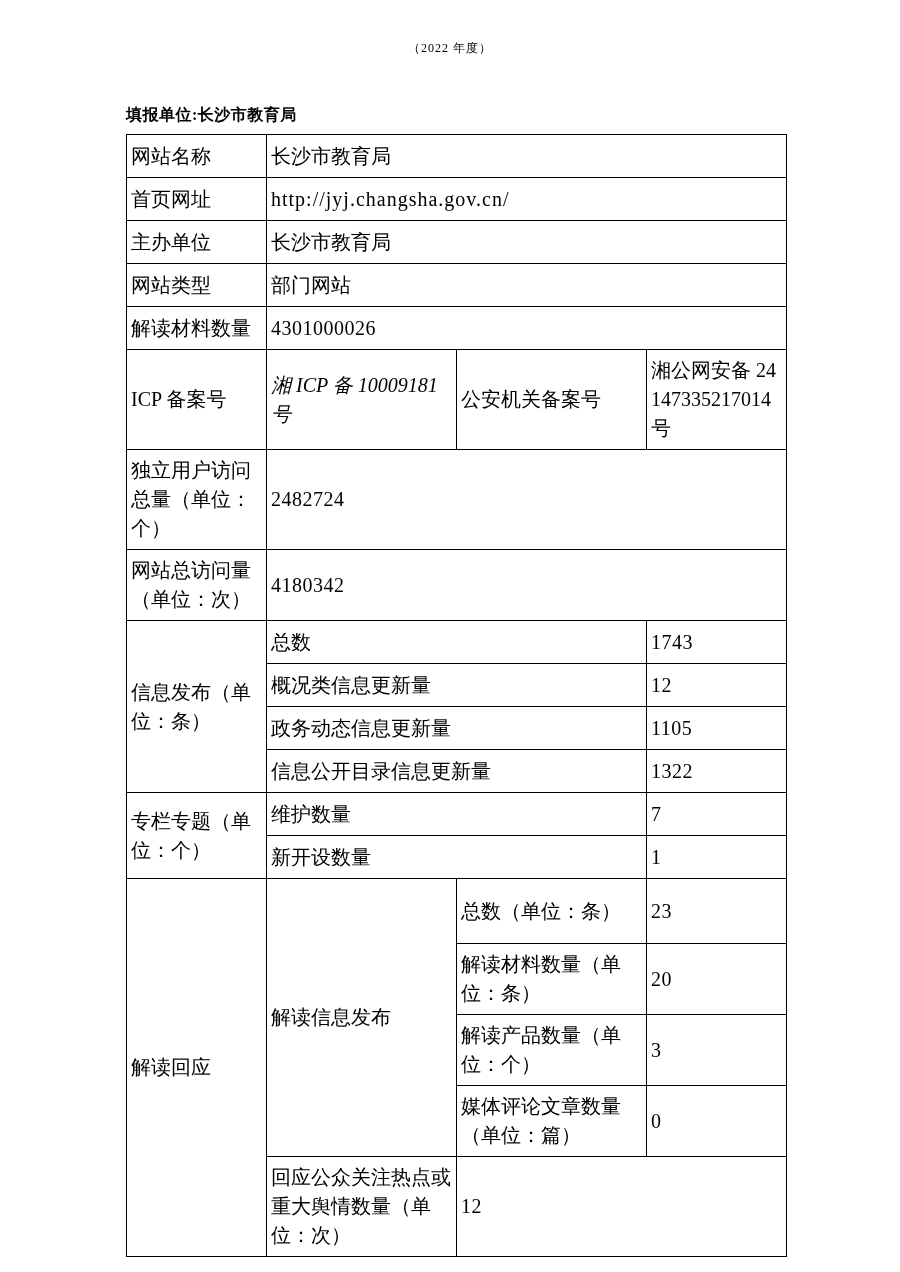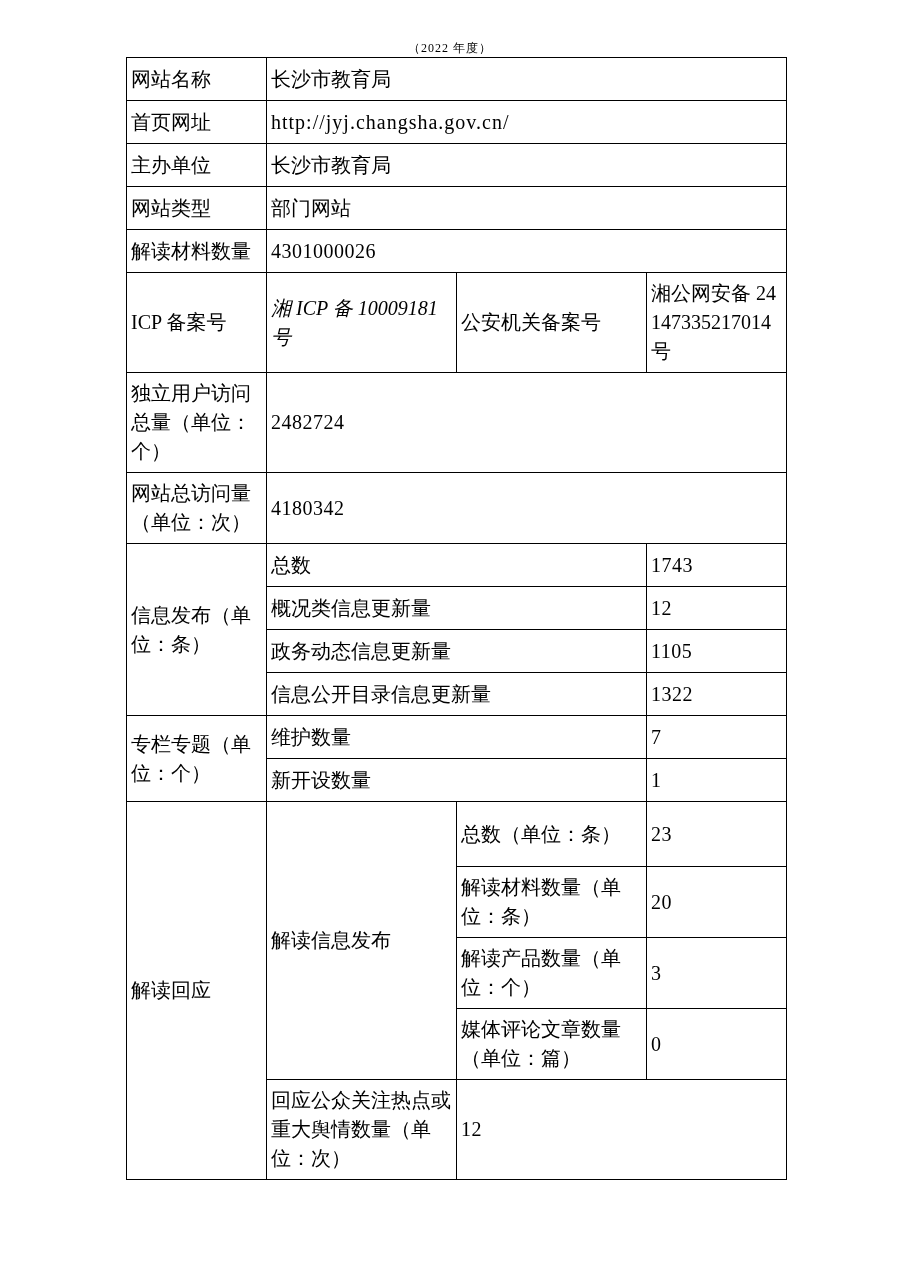--- a/index.html
+++ b/index.html
@@ -89,20 +89,21 @@
   .two-line {
     line-height: 1.5;
   }
 </style>
 </head>
 <body>
 
 <div class="page">
 
   <p class="doc-subtitle">（2022 年度）</p>
+  <p class="filer-line">填报单位:长沙市教育局</p>
 
   <table class="report">
     <colgroup>
       <col style="width:140px">
       <col style="width:190px">
       <col style="width:190px">
       <col style="width:140px">
     </colgroup>
     <tbody>
       <tr>

